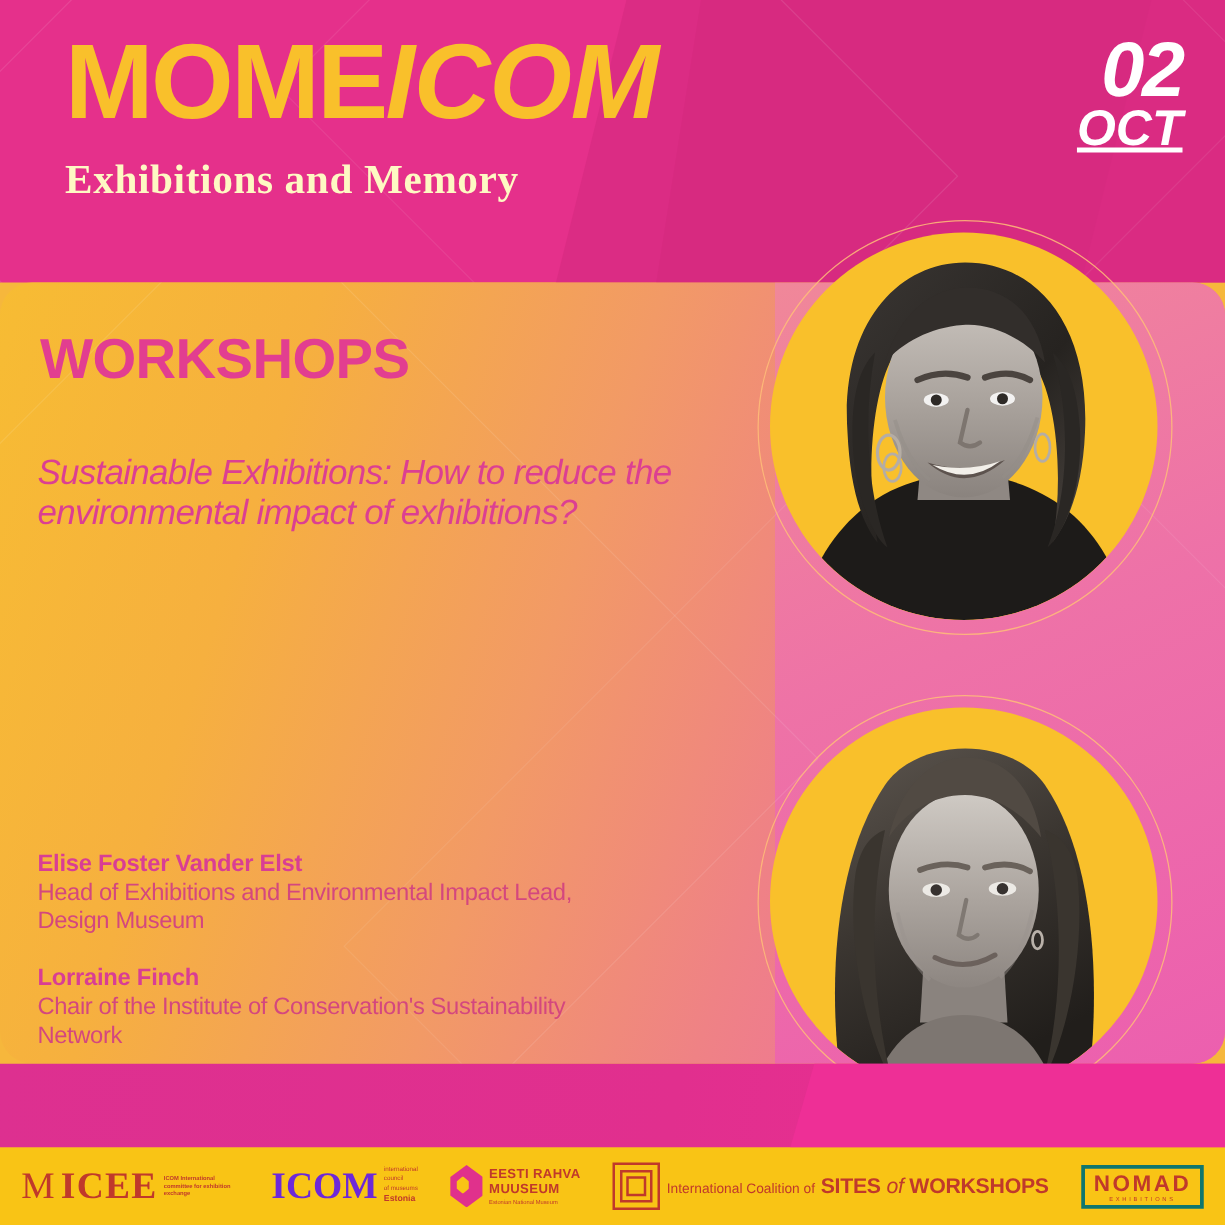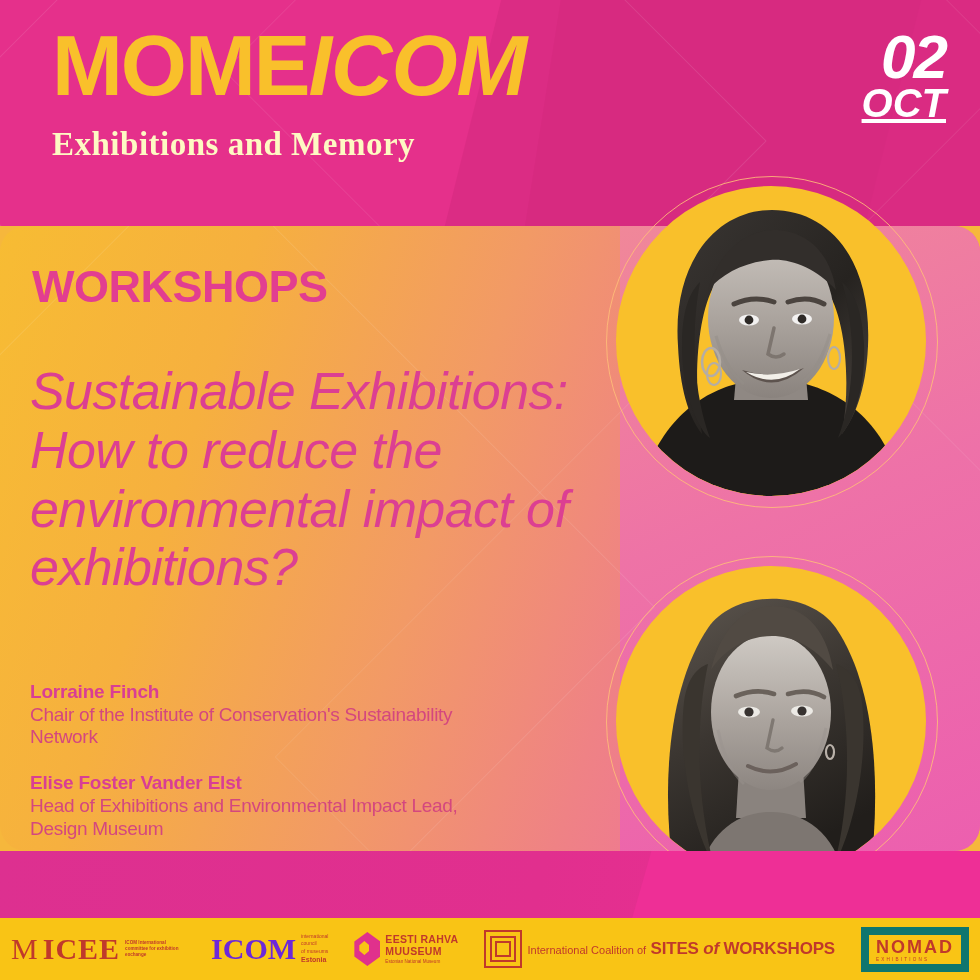--- a/index.html
+++ b/index.html
@@ -81,21 +81,21 @@
     position:absolute;top:180px;left:420px;width:700px;height:700px;
     border:1px solid rgba(255,255,255,.08);transform:rotate(45deg);
   }
 
   .kicker{
     position:absolute;left:32px;top:35px;
     font-size:45px;font-weight:bold;color:#E23E90;letter-spacing:-0.5px;
   }
   .headline{
     position:absolute;left:30px;top:136px;width:560px;
-    font-size:52px;line-height:1.13;font-style:italic;color:#DC3F92;
+    font-size:28px;line-height:1.13;font-style:italic;color:#DC3F92;
     letter-spacing:-0.6px;
   }
   .speakers{position:absolute;left:30px;top:455px;width:470px;}
   .spk{margin-bottom:24px;}
   .spk-name{
     font-size:19px;font-weight:bold;color:#D93E94;
     letter-spacing:-0.2px;margin-bottom:1px;
   }
   .spk-role{
     font-size:19px;line-height:1.17;color:#D4477E;letter-spacing:-0.3px;
@@ -176,24 +176,24 @@
   }
   .soc-mark:after{
     content:"";position:absolute;left:9px;top:9px;right:9px;bottom:9px;
     border:2px solid #C0392B;
   }
   .soc-top{font-size:11px;color:#C0392B;line-height:1.1;}
   .soc-main{
     font-size:17px;font-weight:bold;color:#C0392B;letter-spacing:-0.2px;
     line-height:1.1;
   }
-  .soc-main i{font-style:italic;font-weight:bold;text-align:right;}
+  .soc-main i{font-style:italic;font-weight:normal;text-align:right;}
 
   .nomad-box{
-    border:8px solid #0f766e;padding:3px 7px 2px 7px;
+    border:3px solid #0f766e;padding:3px 7px 2px 7px;text-align:center;
   }
   .nomad-box b{
     display:block;font-size:18px;font-weight:bold;color:#C0392B;
     letter-spacing:2px;line-height:1;
   }
   .nomad-box span{
     display:block;font-size:4.6px;color:#C0392B;letter-spacing:2.2px;
     margin-top:1px;
   }
 </style>
@@ -222,26 +222,26 @@
   <div class="body-area">
     <div class="body-right-band"></div>
     <div class="body-hair"></div>
     <div class="body-hair2"></div>
 
     <div class="kicker">WORKSHOPS</div>
     <div class="headline">Sustainable Exhibitions: How to reduce the environmental impact of exhibitions?</div>
 
     <div class="speakers">
       <div class="spk">
+        <div class="spk-name">Elise Foster Vander Elst</div>
+        <div class="spk-role">Head of Exhibitions and Environmental Impact Lead, Design Museum</div>
+      </div>
+      <div class="spk">
         <div class="spk-name">Lorraine Finch</div>
         <div class="spk-role">Chair of the Institute of Conservation's Sustainability Network</div>
-      </div>
-      <div class="spk">
-        <div class="spk-name">Elise Foster Vander Elst</div>
-        <div class="spk-role">Head of Exhibitions and Environmental Impact Lead, Design Museum</div>
       </div>
     </div>
   </div>
 
   <div class="p-ring" style="left:606px;top:176px;width:330px;height:330px;"></div>
   <div class="p-disc" style="left:616px;top:186px;width:310px;height:310px;">
     <svg class="face" viewBox="0 0 310 310" preserveAspectRatio="xMidYMid slice">
       <defs>
         <clipPath id="c1">
             <circle cx="155" cy="155" r="155"></circle>

